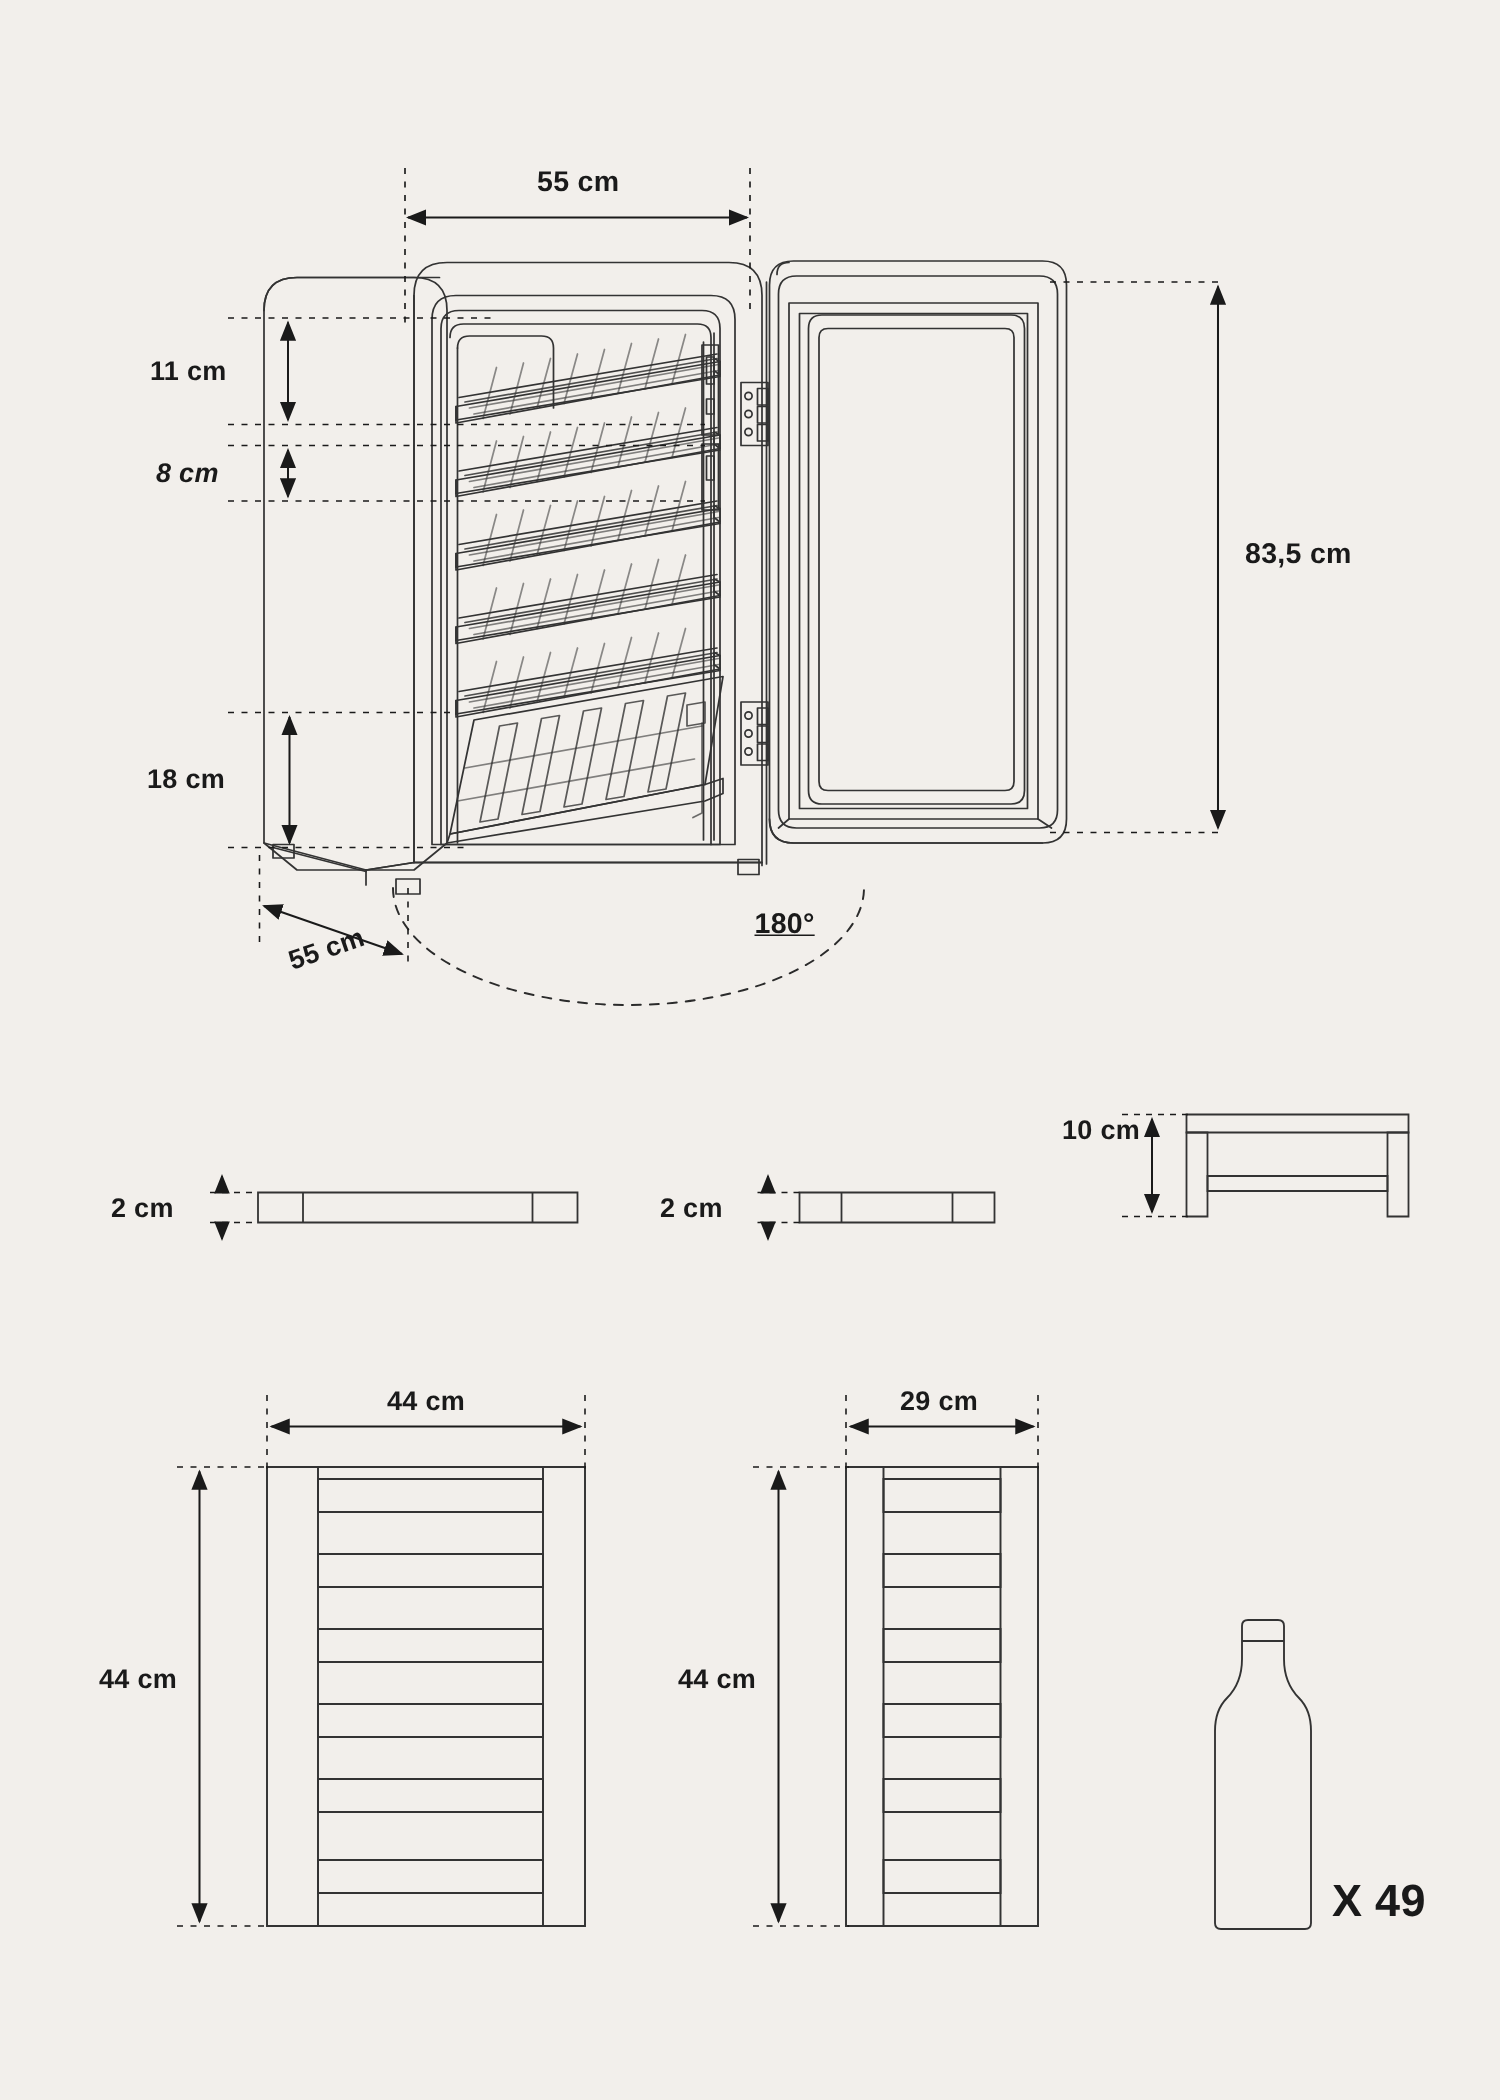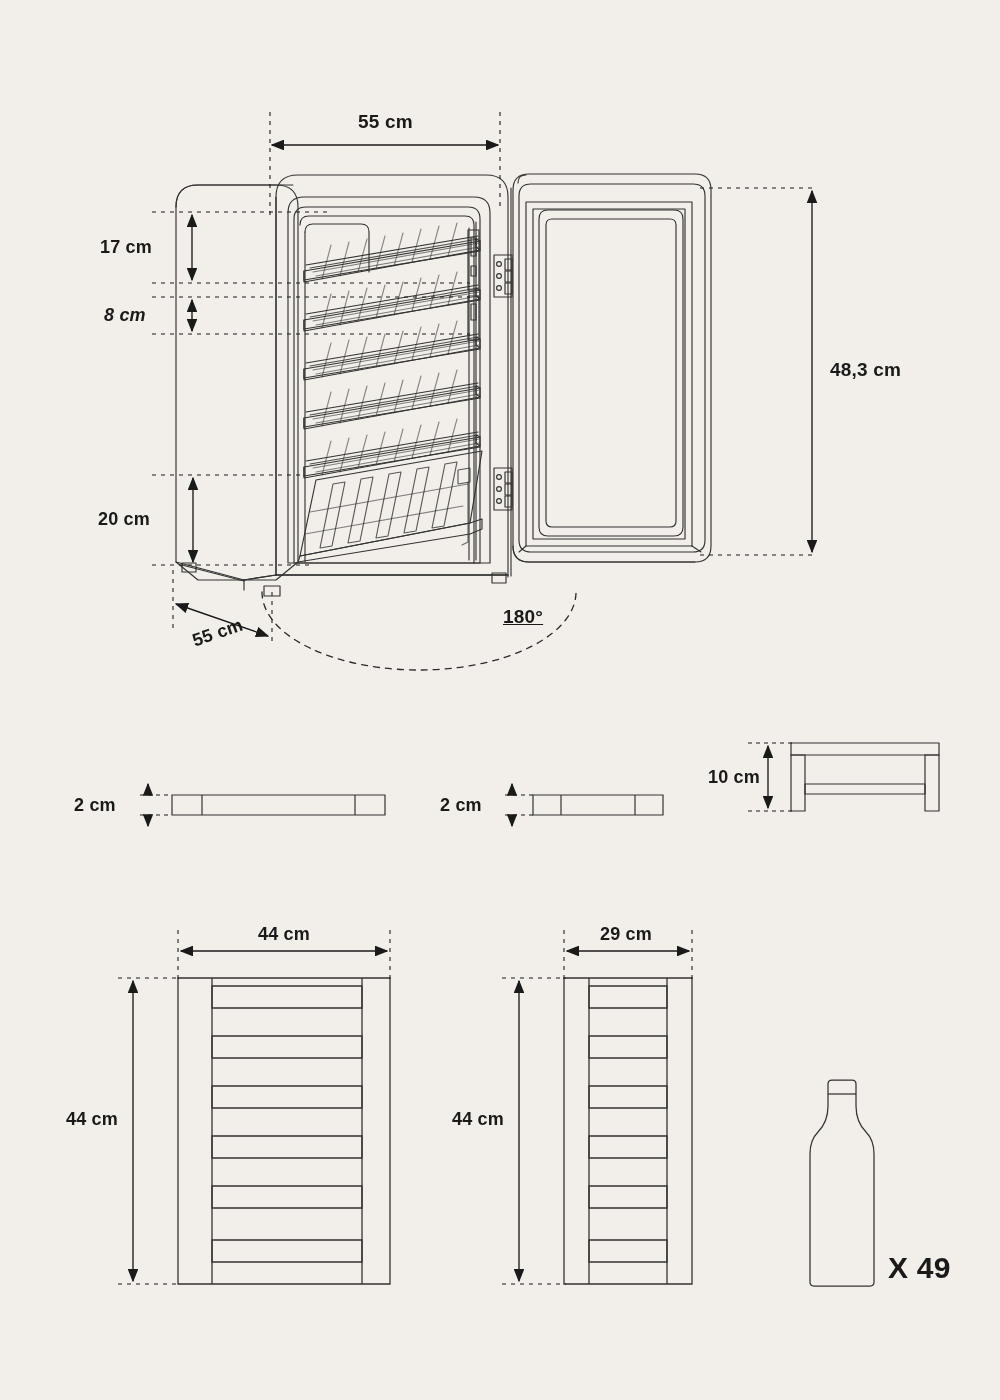--- a/index.html
+++ b/index.html
@@ -276,24 +276,24 @@
       <path d="M700 555 H812" stroke-width="1.05" stroke-dasharray="4 5"></path>
       <path d="M812 191 V552" stroke-width="1.35" marker-start="url(#arrB)" marker-end="url(#arrA)"></path>
 
       <path d="M173 570 V628" stroke-width="1.05" stroke-dasharray="4 5"></path>
       <path d="M272 592 V646" stroke-width="1.05" stroke-dasharray="4 5"></path>
       <path d="M176 604 L268 636" stroke-width="1.35" marker-start="url(#arrB)" marker-end="url(#arrA)"></path>
     </g>
   </svg>
 
   <div class="dim-label s19" style="left:358px; top:112px;">55 cm</div>
-  <div class="dim-label s18" style="left:100px; top:238px;">17 cm</div>
+  <div class="dim-label s18" style="left:100px; top:238px;">11 cm</div>
   <div class="dim-label s18" style="left:104px; top:306px;font-style:italic;">8 cm</div>
-  <div class="dim-label s18" style="left:98px; top:510px;">20 cm</div>
-  <div class="dim-label s19" style="left:830px; top:360px;">48,3 cm</div>
+  <div class="dim-label s18" style="left:98px; top:510px;">18 cm</div>
+  <div class="dim-label s19" style="left:830px; top:360px;">83,5 cm</div>
   <div class="dim-label s18 rot-neg20" style="left:193px; top:632px;">55 cm</div>
   <div class="dim-label s19" style="left:503px; top:607px;text-decoration:underline;">180°</div>
 
   <svg class="layer" viewBox="0 0 1000 1400">
     <g stroke="#333" fill="none" stroke-width="1.2" stroke-linejoin="miter">
 
       <g>
         <path d="M172 795 h213 v20 h-213 z"></path>
         <path d="M202 795 v20"></path>
         <path d="M355 795 v20"></path>
@@ -326,21 +326,21 @@
       <path d="M512 815 V826" stroke-width="1.3" marker-end="url(#arrA)"></path>
 
       <path d="M748 743 H795" stroke-width="1.05" stroke-dasharray="4 4"></path>
       <path d="M748 811 H795" stroke-width="1.05" stroke-dasharray="4 4"></path>
       <path d="M768 746 V808" stroke-width="1.35" marker-start="url(#arrB)" marker-end="url(#arrA)"></path>
     </g>
   </svg>
 
   <div class="dim-label s18" style="left:74px; top:796px;">2 cm</div>
   <div class="dim-label s18" style="left:440px; top:796px;">2 cm</div>
-  <div class="dim-label s18" style="left:708px; top:768px;">10 cm</div>
+  <div class="dim-label s18" style="left:708px; top:744px;">10 cm</div>
 
   <svg class="layer" viewBox="0 0 1000 1400">
     <g stroke="#333" fill="none" stroke-width="1.3" stroke-linejoin="miter">
 
       <g>
         <path d="M178 978 h212 v306 h-212 z"></path>
         <path d="M212 978 v306"></path>
         <path d="M362 978 v306"></path>
 
         <path d="M212 986 h150 v22 h-150 z"></path>

